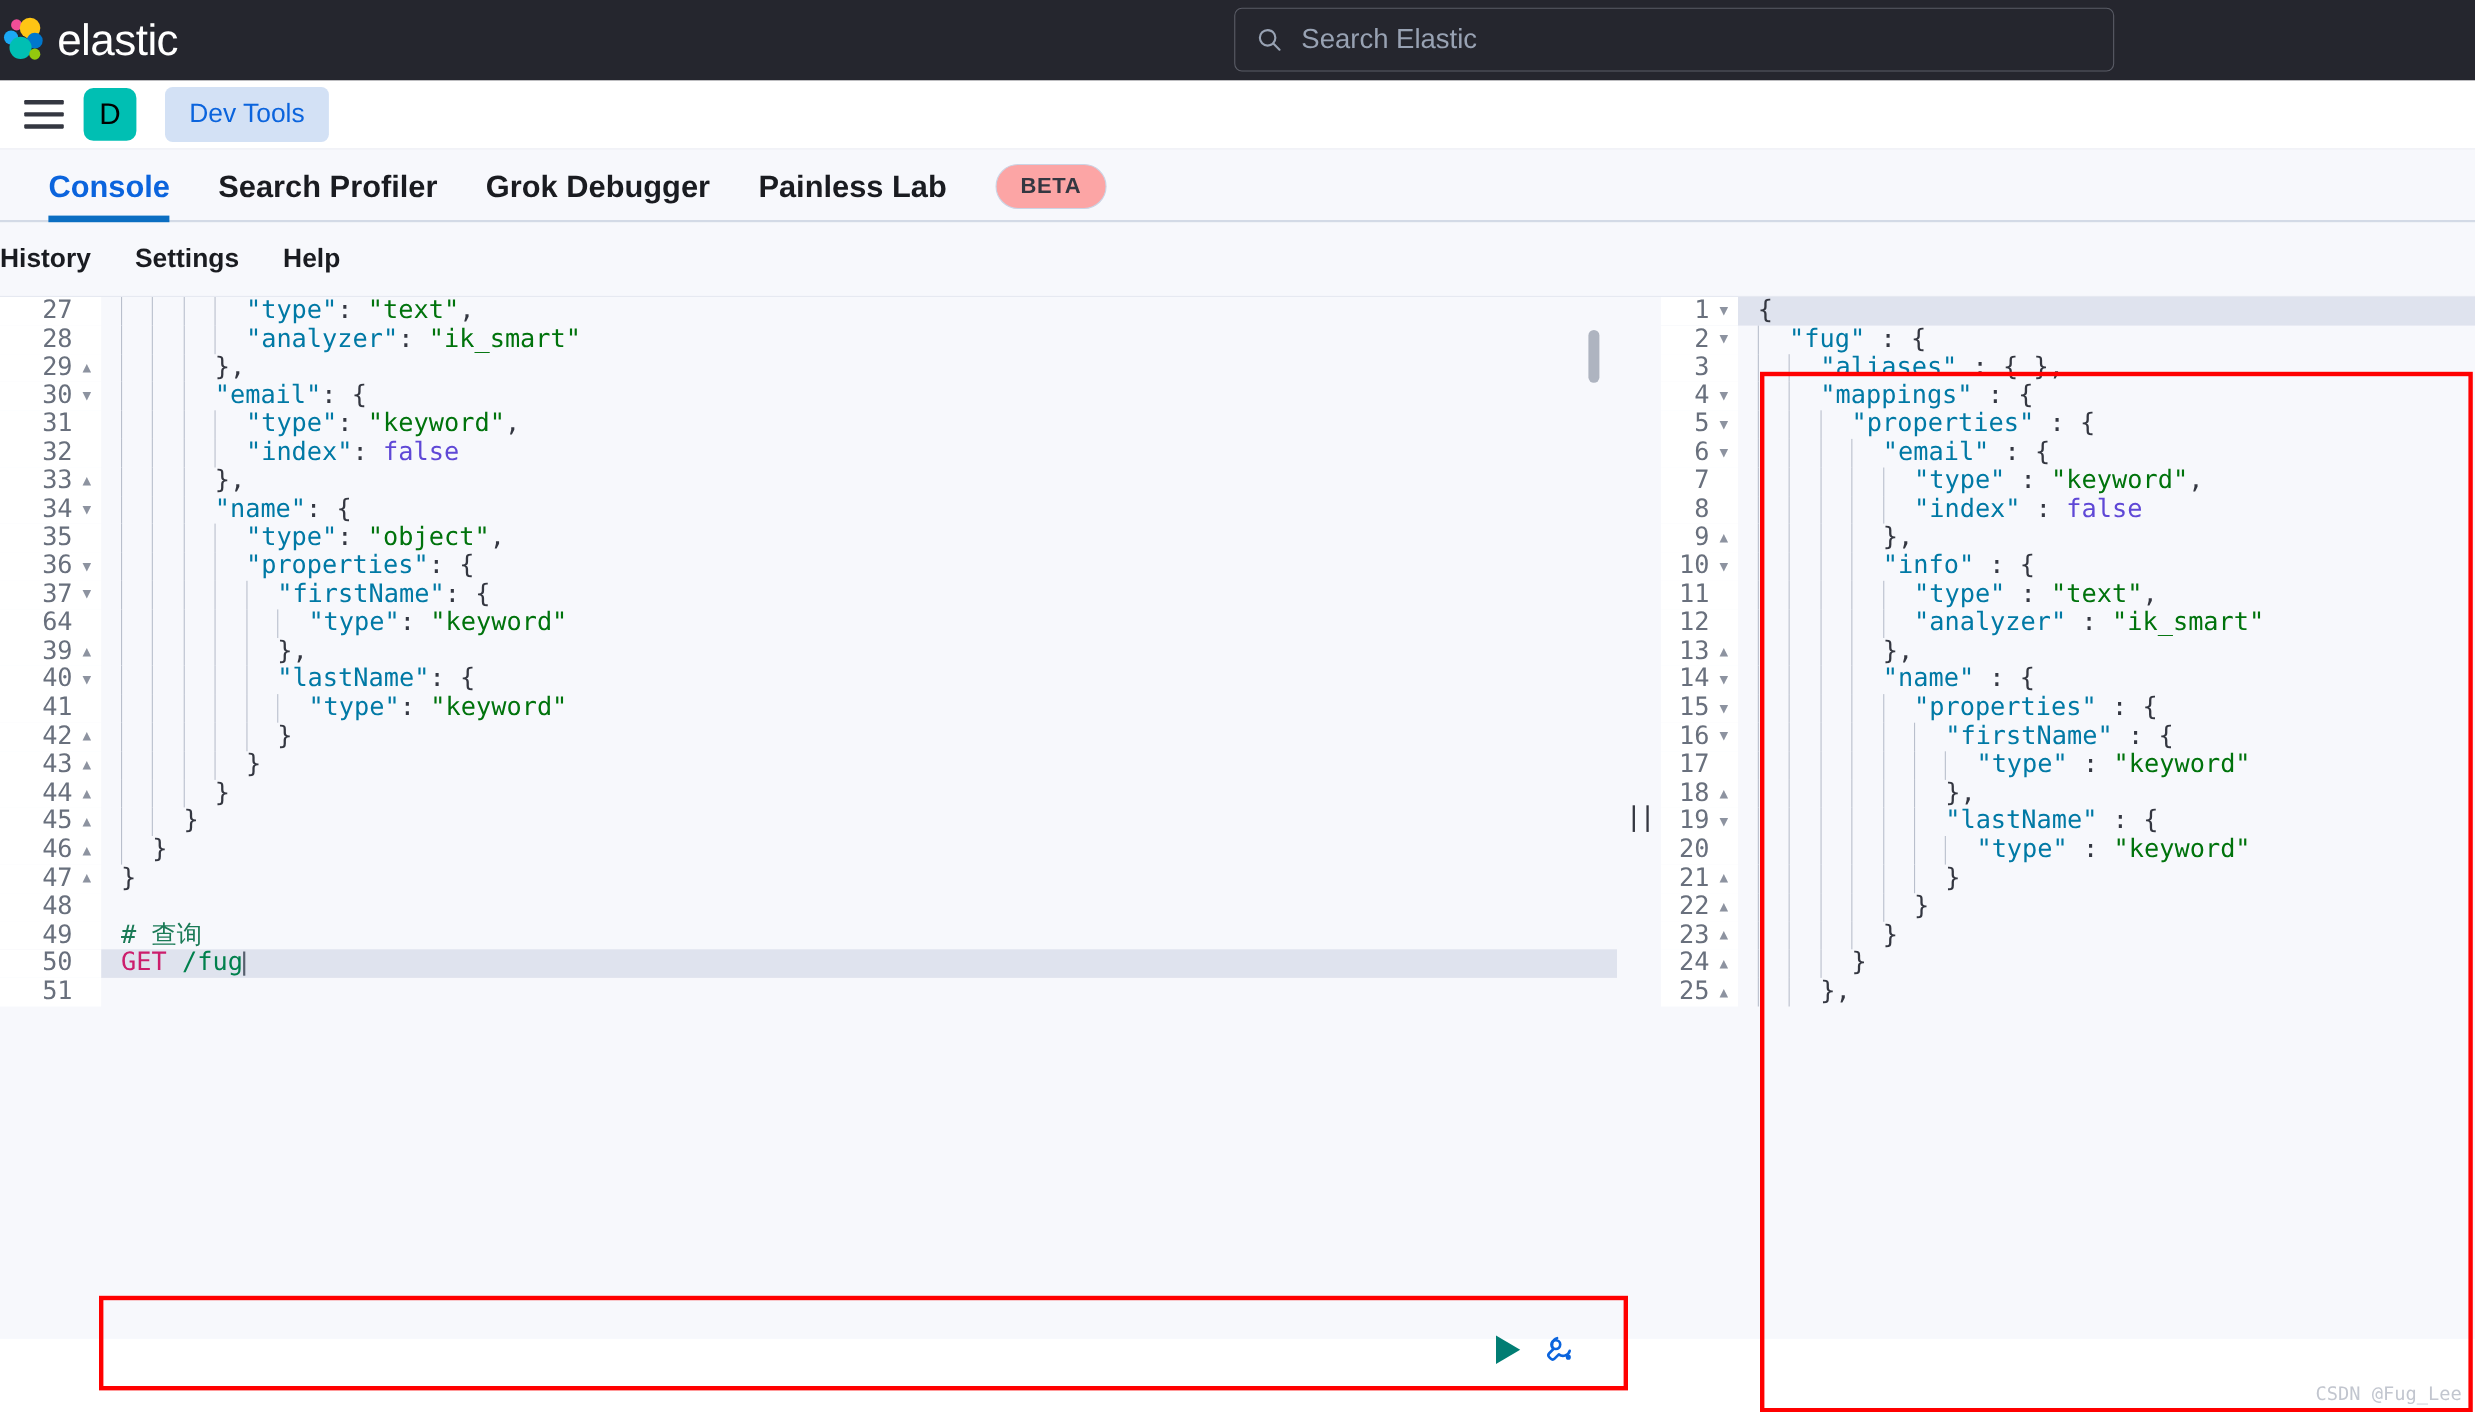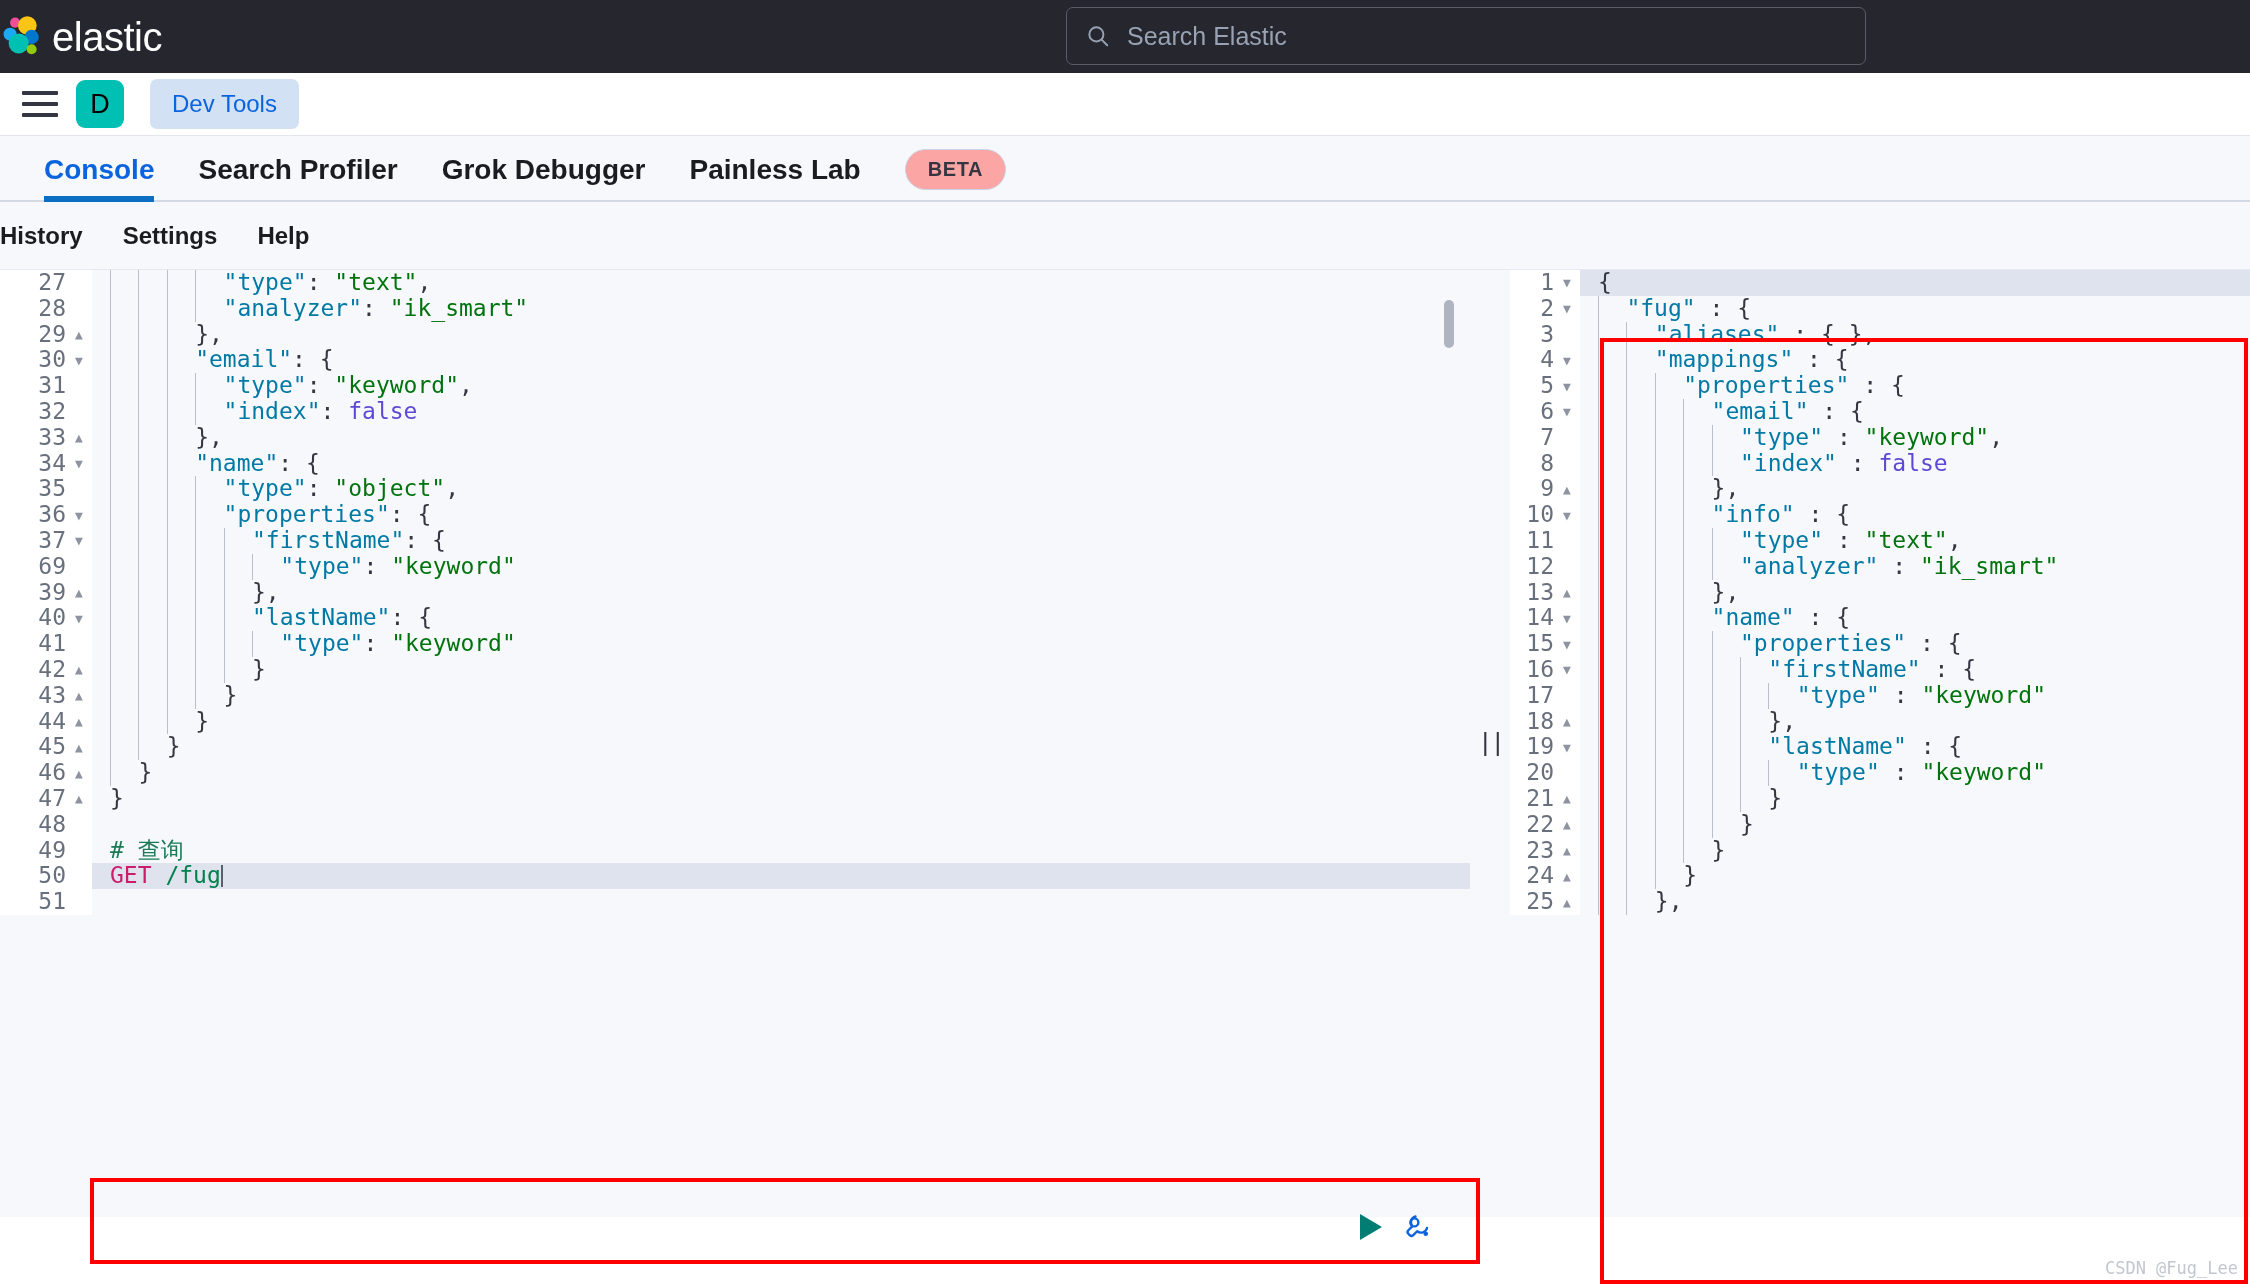--- a/index.html
+++ b/index.html
@@ -27,21 +27,21 @@
   .elastic-logo { width: 46px; height: 46px; display:block; }
   .brand-name {
     color: #ffffff;
     font-size: 40px;
     font-weight: 300;
     letter-spacing: -0.5px;
     line-height: 1;
   }
   .global-search {
     position: absolute;
-    left: 1066px;
+    left: 1122px;
     top: 7px;
     width: 800px;
     height: 58px;
     border: 1px solid #5a5c66;
     border-radius: 7px;
     background: #25262e;
     display: flex;
     align-items: center;
     padding: 0 18px;
     gap: 16px;
@@ -372,21 +372,21 @@
         <div class="row"><div class="gutter gutter-l"><span>28</span><span class="fold"></span></div><div class="code"><span class="ind"></span><span class="ind"></span><span class="ind"></span><span class="ind"></span><span class="txt k">"analyzer"</span><span class="txt p">: </span><span class="txt s">"ik_smart"</span></div></div>
         <div class="row"><div class="gutter gutter-l"><span>29</span><span class="fold">▲</span></div><div class="code"><span class="ind"></span><span class="ind"></span><span class="ind"></span><span class="txt p">},</span></div></div>
         <div class="row"><div class="gutter gutter-l"><span>30</span><span class="fold">▼</span></div><div class="code"><span class="ind"></span><span class="ind"></span><span class="ind"></span><span class="txt k">"email"</span><span class="txt p">: {</span></div></div>
         <div class="row"><div class="gutter gutter-l"><span>31</span><span class="fold"></span></div><div class="code"><span class="ind"></span><span class="ind"></span><span class="ind"></span><span class="ind"></span><span class="txt k">"type"</span><span class="txt p">: </span><span class="txt s">"keyword"</span><span class="txt p">,</span></div></div>
         <div class="row"><div class="gutter gutter-l"><span>32</span><span class="fold"></span></div><div class="code"><span class="ind"></span><span class="ind"></span><span class="ind"></span><span class="ind"></span><span class="txt k">"index"</span><span class="txt p">: </span><span class="txt b">false</span></div></div>
         <div class="row"><div class="gutter gutter-l"><span>33</span><span class="fold">▲</span></div><div class="code"><span class="ind"></span><span class="ind"></span><span class="ind"></span><span class="txt p">},</span></div></div>
         <div class="row"><div class="gutter gutter-l"><span>34</span><span class="fold">▼</span></div><div class="code"><span class="ind"></span><span class="ind"></span><span class="ind"></span><span class="txt k">"name"</span><span class="txt p">: {</span></div></div>
         <div class="row"><div class="gutter gutter-l"><span>35</span><span class="fold"></span></div><div class="code"><span class="ind"></span><span class="ind"></span><span class="ind"></span><span class="ind"></span><span class="txt k">"type"</span><span class="txt p">: </span><span class="txt s">"object"</span><span class="txt p">,</span></div></div>
         <div class="row"><div class="gutter gutter-l"><span>36</span><span class="fold">▼</span></div><div class="code"><span class="ind"></span><span class="ind"></span><span class="ind"></span><span class="ind"></span><span class="txt k">"properties"</span><span class="txt p">: {</span></div></div>
         <div class="row"><div class="gutter gutter-l"><span>37</span><span class="fold">▼</span></div><div class="code"><span class="ind"></span><span class="ind"></span><span class="ind"></span><span class="ind"></span><span class="ind"></span><span class="txt k">"firstName"</span><span class="txt p">: {</span></div></div>
-        <div class="row"><div class="gutter gutter-l"><span>69</span><span class="fold"></span></div><div class="code"><span class="ind"></span><span class="ind"></span><span class="ind"></span><span class="ind"></span><span class="ind"></span><span class="ind"></span><span class="txt k">"type"</span><span class="txt p">: </span><span class="txt s">"keyword"</span></div></div>
+        <div class="row"><div class="gutter gutter-l"><span>64</span><span class="fold"></span></div><div class="code"><span class="ind"></span><span class="ind"></span><span class="ind"></span><span class="ind"></span><span class="ind"></span><span class="ind"></span><span class="txt k">"type"</span><span class="txt p">: </span><span class="txt s">"keyword"</span></div></div>
         <div class="row"><div class="gutter gutter-l"><span>39</span><span class="fold">▲</span></div><div class="code"><span class="ind"></span><span class="ind"></span><span class="ind"></span><span class="ind"></span><span class="ind"></span><span class="txt p">},</span></div></div>
         <div class="row"><div class="gutter gutter-l"><span>40</span><span class="fold">▼</span></div><div class="code"><span class="ind"></span><span class="ind"></span><span class="ind"></span><span class="ind"></span><span class="ind"></span><span class="txt k">"lastName"</span><span class="txt p">: {</span></div></div>
         <div class="row"><div class="gutter gutter-l"><span>41</span><span class="fold"></span></div><div class="code"><span class="ind"></span><span class="ind"></span><span class="ind"></span><span class="ind"></span><span class="ind"></span><span class="ind"></span><span class="txt k">"type"</span><span class="txt p">: </span><span class="txt s">"keyword"</span></div></div>
         <div class="row"><div class="gutter gutter-l"><span>42</span><span class="fold">▲</span></div><div class="code"><span class="ind"></span><span class="ind"></span><span class="ind"></span><span class="ind"></span><span class="ind"></span><span class="txt p">}</span></div></div>
         <div class="row"><div class="gutter gutter-l"><span>43</span><span class="fold">▲</span></div><div class="code"><span class="ind"></span><span class="ind"></span><span class="ind"></span><span class="ind"></span><span class="txt p">}</span></div></div>
         <div class="row"><div class="gutter gutter-l"><span>44</span><span class="fold">▲</span></div><div class="code"><span class="ind"></span><span class="ind"></span><span class="ind"></span><span class="txt p">}</span></div></div>
         <div class="row"><div class="gutter gutter-l"><span>45</span><span class="fold">▲</span></div><div class="code"><span class="ind"></span><span class="ind"></span><span class="txt p">}</span></div></div>
         <div class="row"><div class="gutter gutter-l"><span>46</span><span class="fold">▲</span></div><div class="code"><span class="ind"></span><span class="txt p">}</span></div></div>
         <div class="row"><div class="gutter gutter-l"><span>47</span><span class="fold">▲</span></div><div class="code"><span class="txt p">}</span></div></div>
         <div class="row"><div class="gutter gutter-l"><span>48</span><span class="fold"></span></div><div class="code"></div></div>

